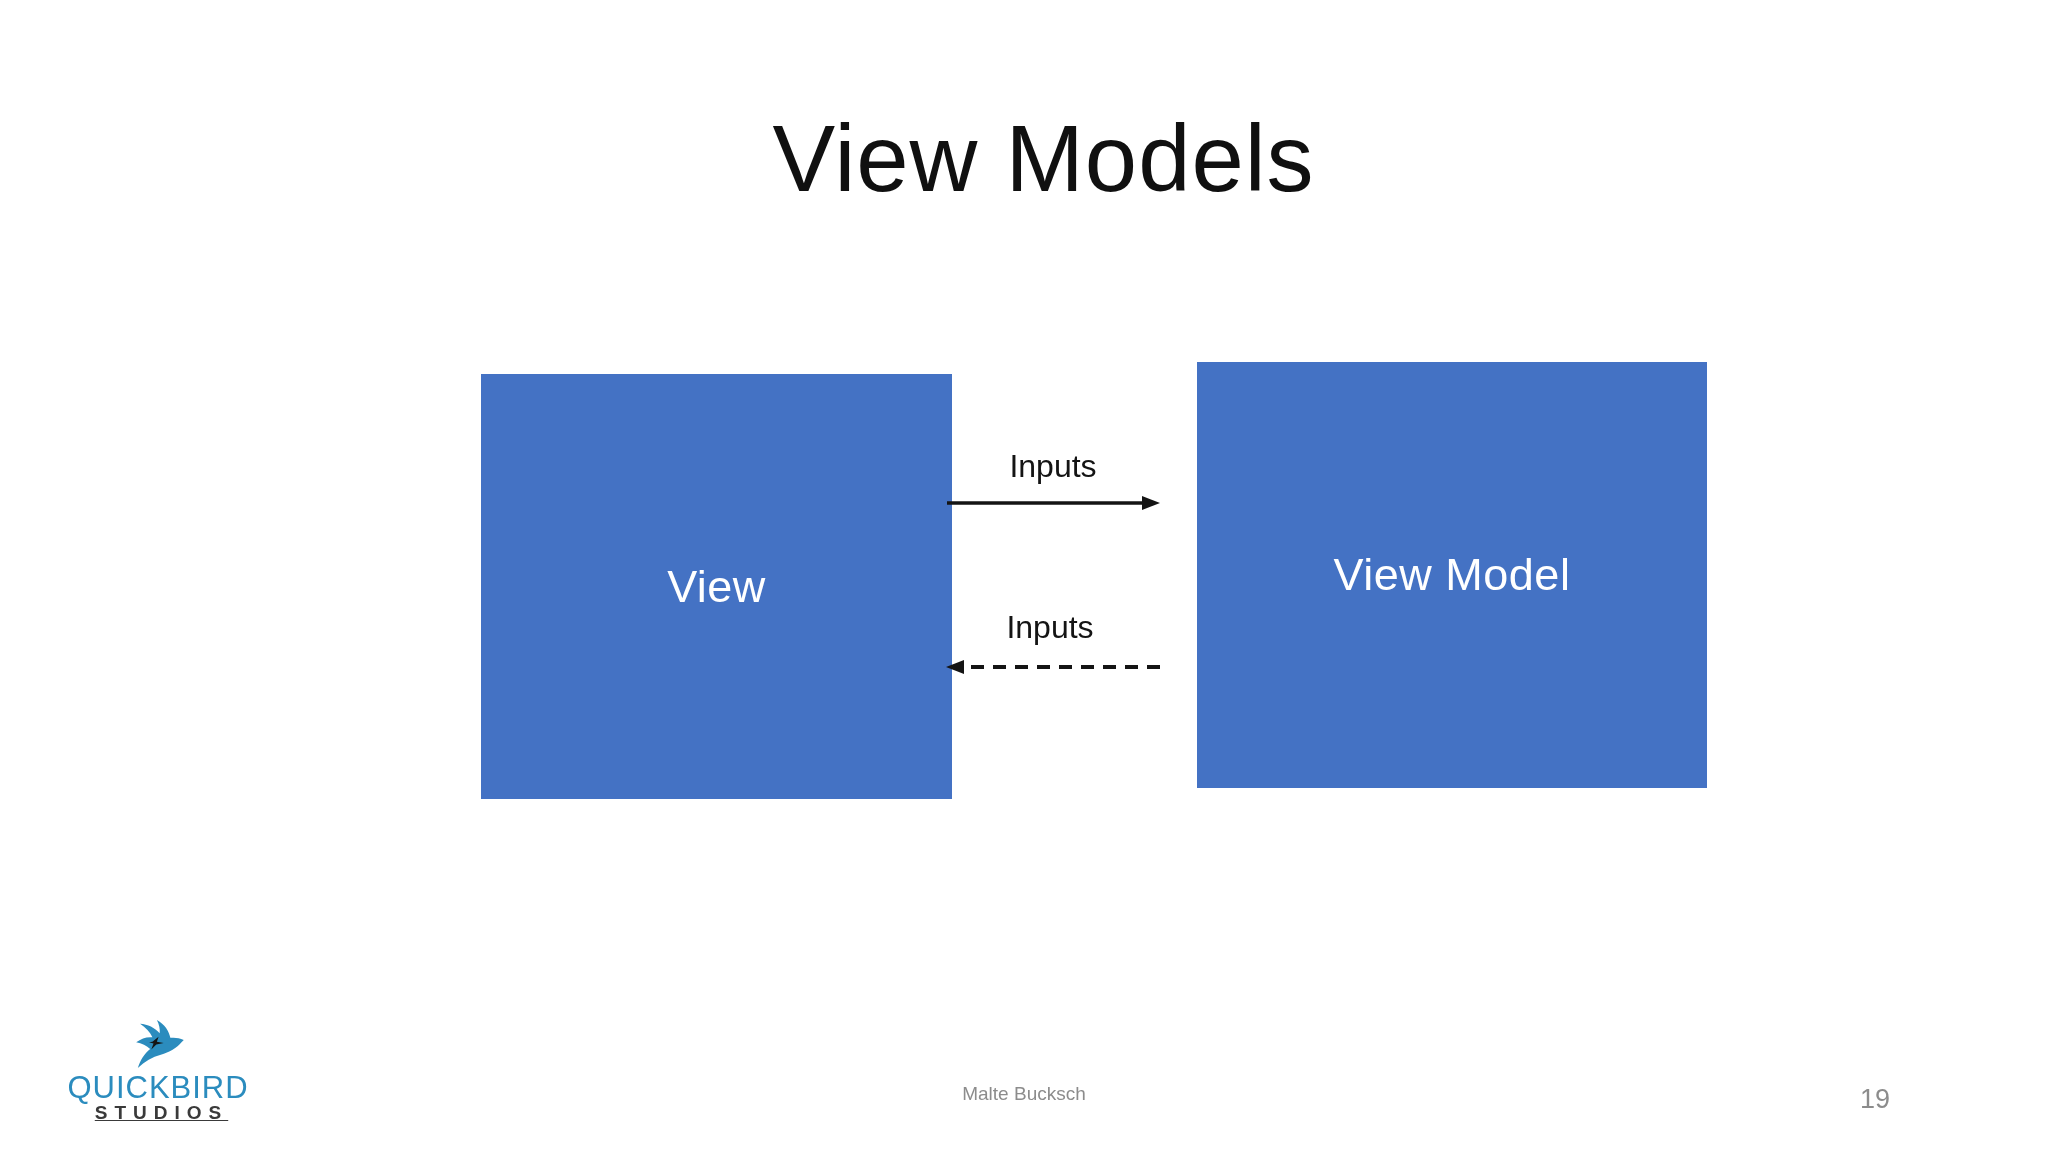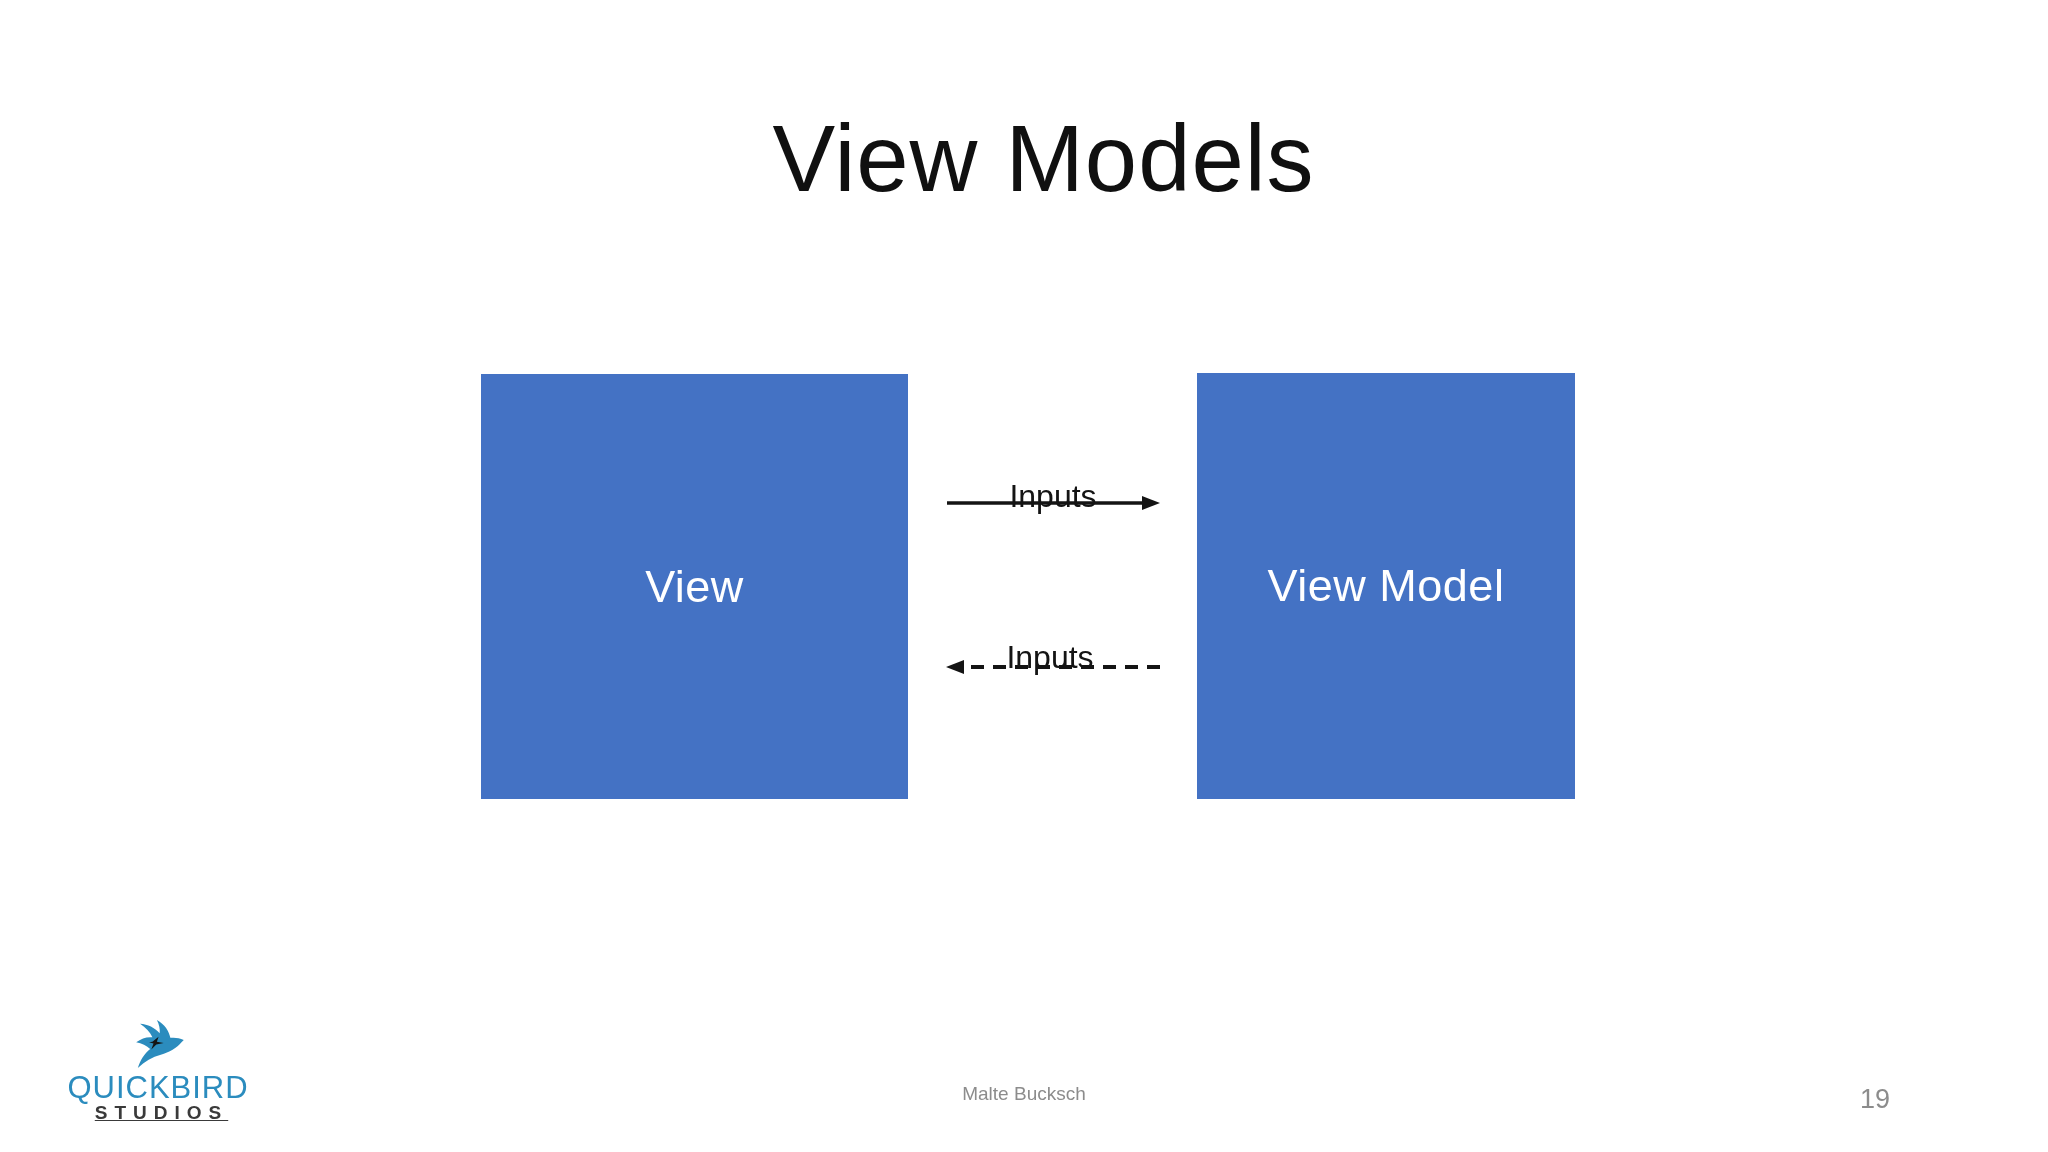--- a/index.html
+++ b/index.html
@@ -35,35 +35,34 @@
     line-height:1.0;
     padding-left:39px;
   }
   .diagram-box{
     position:absolute;
     background:var(--box-fill);
     display:flex;
     align-items:center;
     justify-content:center;
   }
-  .box-view{left:481px;top:374px;width:427px;height:425px;}
-  .box-view-model{left:1197px;top:373px;width:378px;height:426px;}
+  .box-view{left:481px;top:374px;width:471px;height:425px;}
+  .box-view-model{left:1197px;top:362px;width:510px;height:426px;}
   .box-label{
     color:var(--box-text);
     font-size:45px;
     font-weight:400;
     letter-spacing:0.5px;
   }
   .arrow-label{
     position:absolute;
     text-align:center;
     font-size:32px;
     color:var(--arrow);
     line-height:1.0;
-    margin-top:30px;
   }
   .inputs-label{left:947px;top:450px;width:212px;}
   .outputs-label{left:940px;top:611px;width:220px;}
   .arrow-svg{position:absolute;overflow:visible;}
   .inputs-arrow{left:946px;top:493px;width:214px;height:20px;}
   .outputs-arrow{left:945px;top:657px;width:215px;height:20px;}
   .arrow-line{stroke:var(--arrow);stroke-width:3.6;fill:none;}
   .arrow-line-dashed{stroke:var(--arrow);stroke-width:4;fill:none;stroke-dasharray:13 9;}
   .arrow-head{fill:var(--arrow);stroke:none;}
   .logo{

